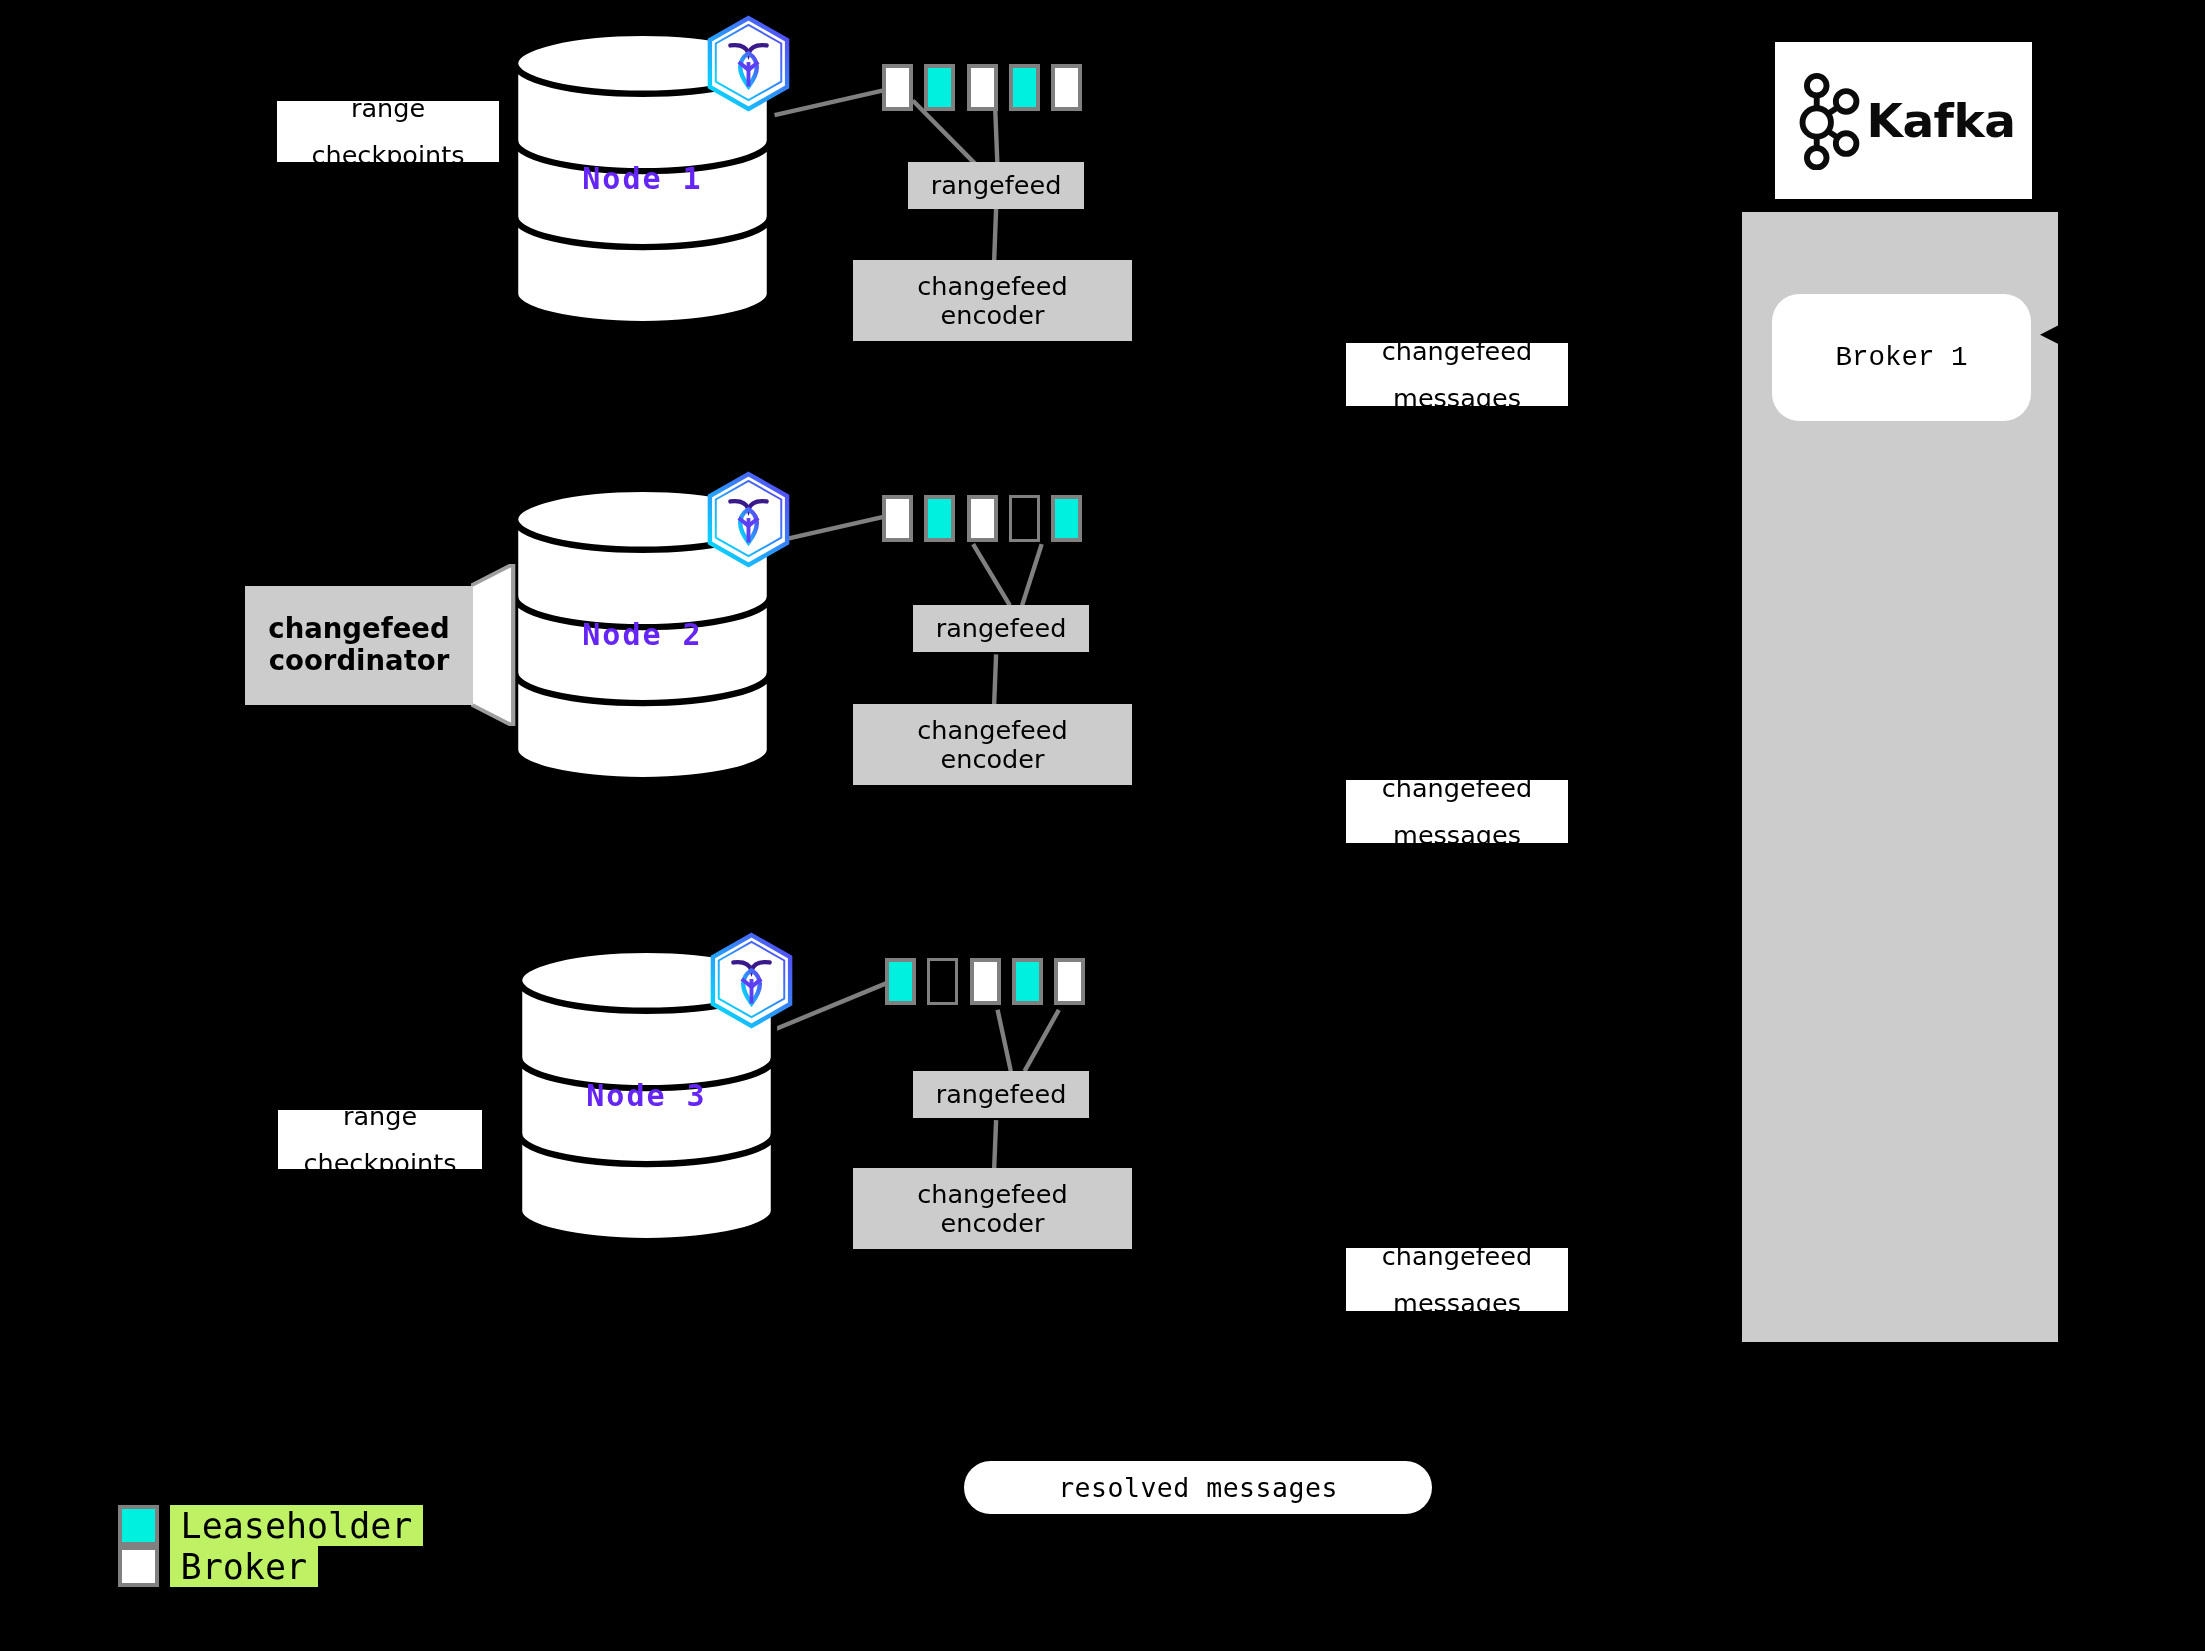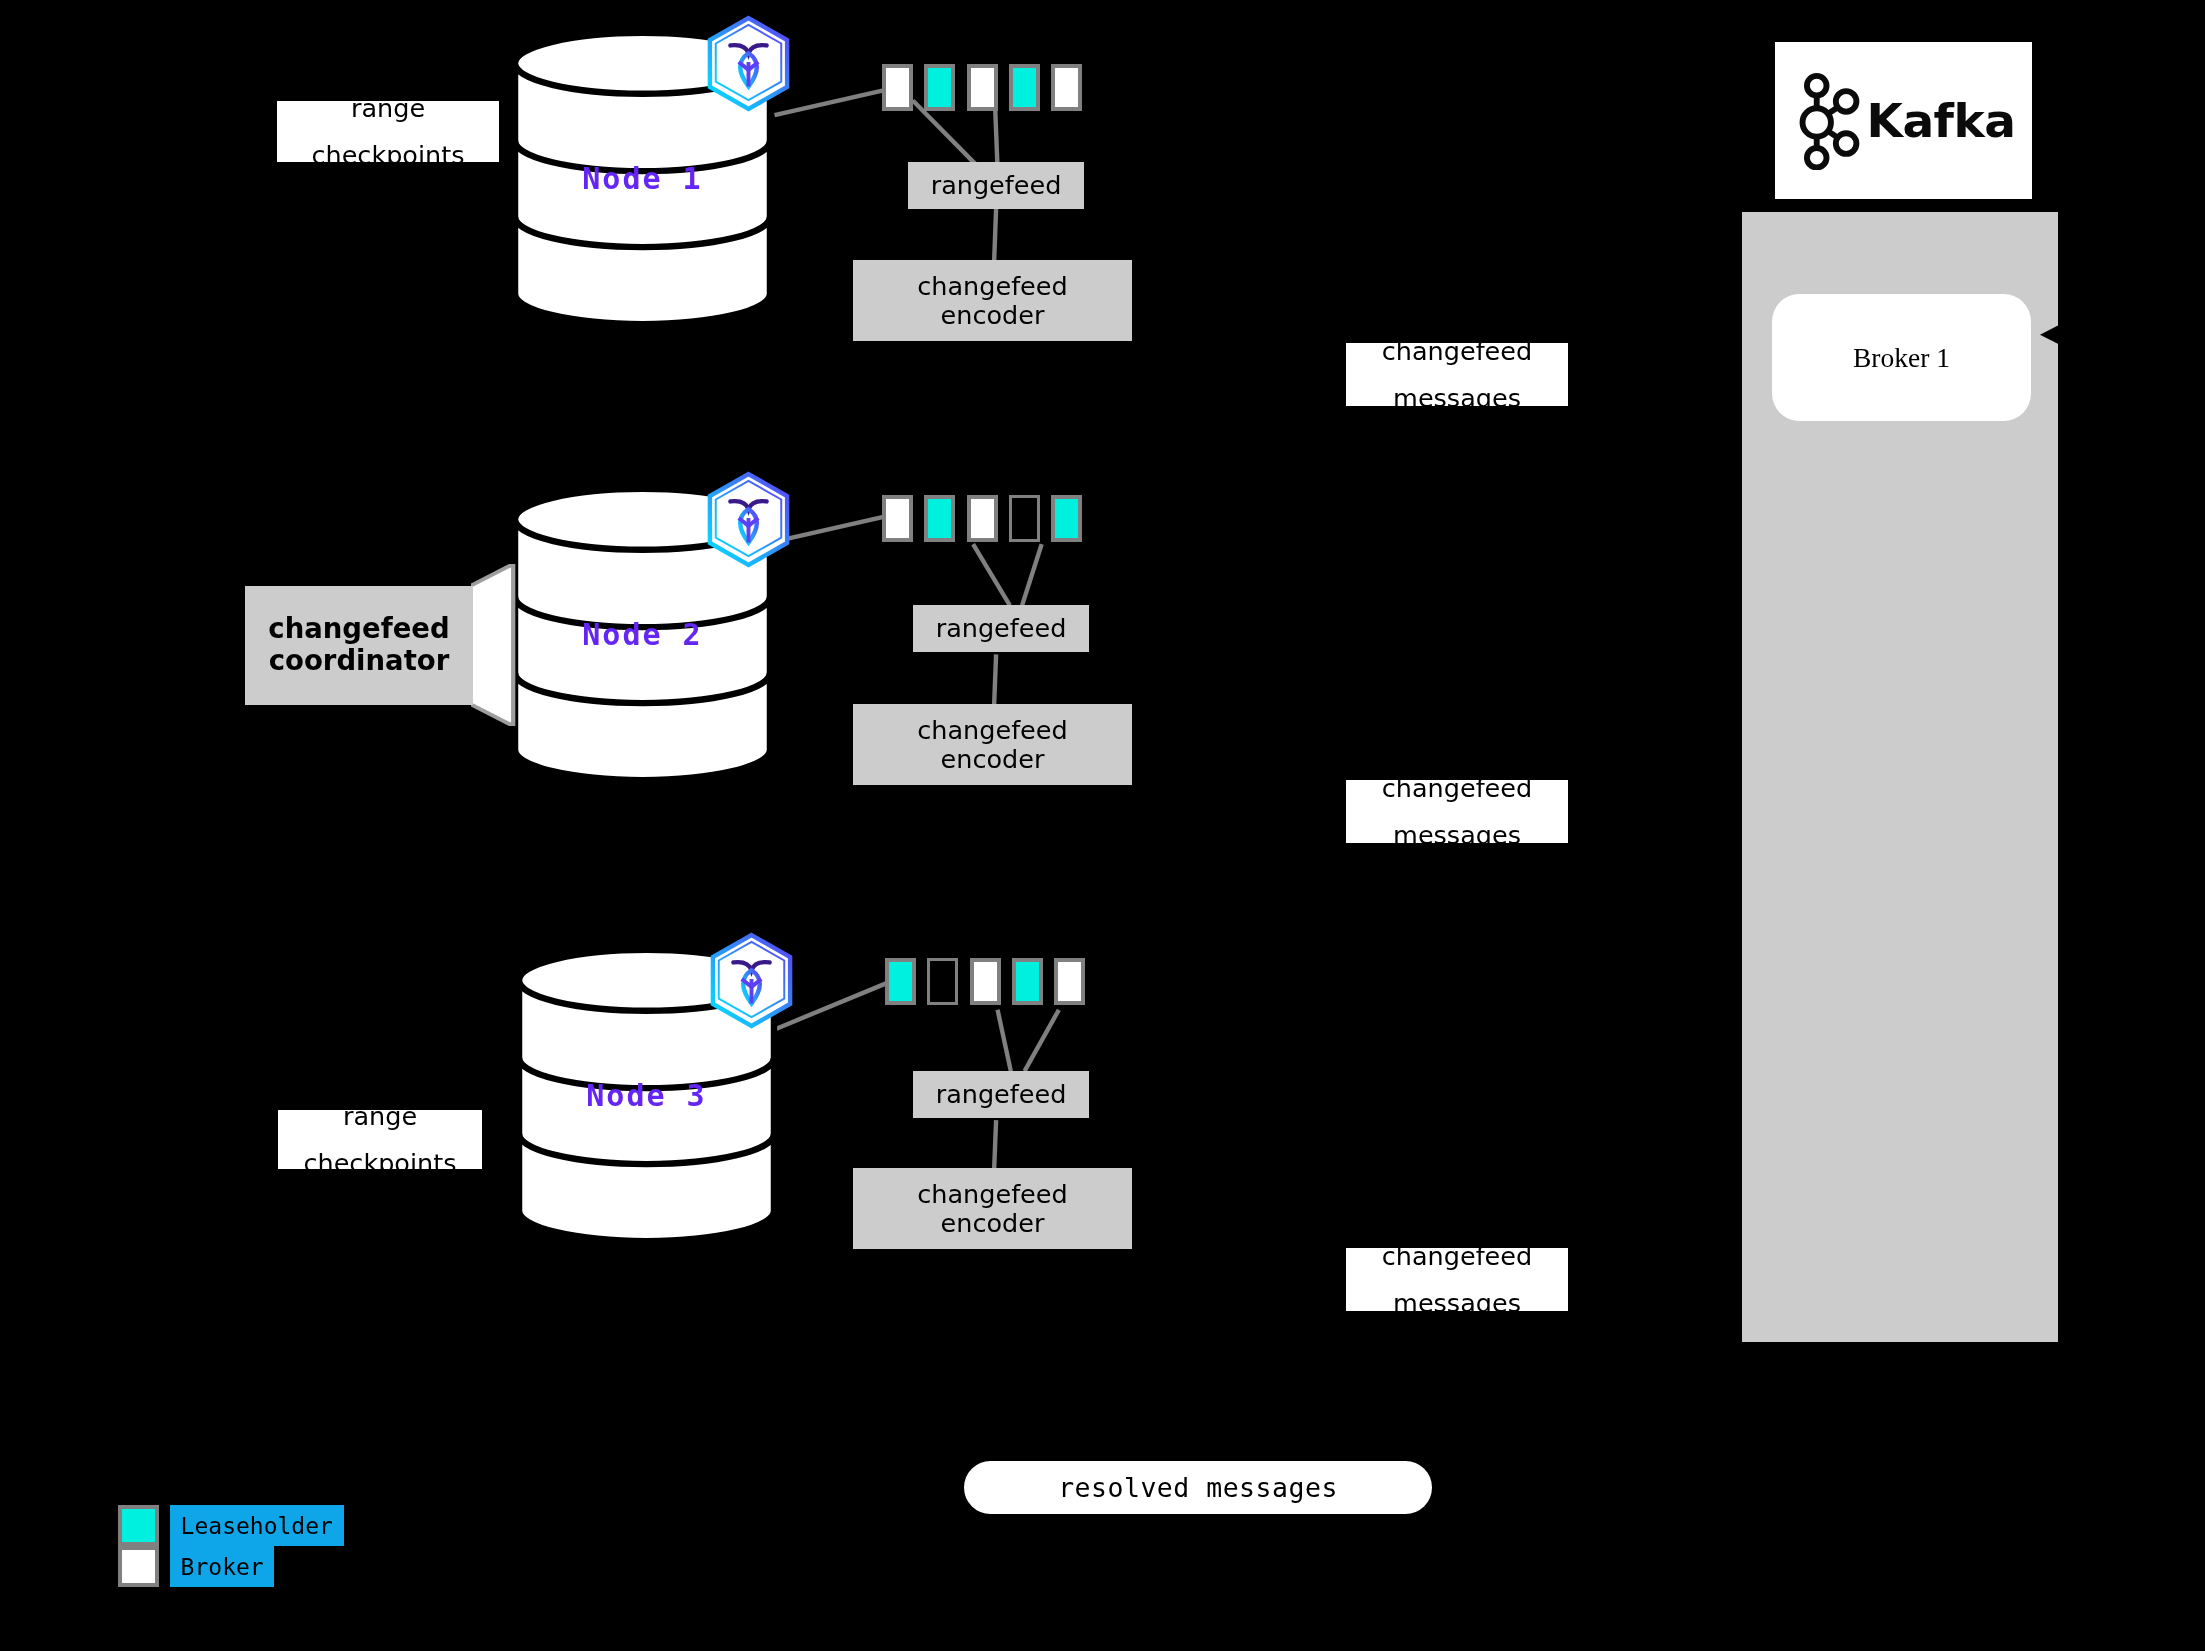--- a/index.html
+++ b/index.html
@@ -70,40 +70,40 @@
     position:absolute;background:#ffffff;
     display:flex;align-items:center;justify-content:center;gap:1px;
   }
   .kafka-word{
     font-family:"DejaVu Sans", sans-serif;font-weight:bold;
     font-size:47px;color:#0b0b0b;letter-spacing:-0.5px;
   }
   .broker{
     position:absolute;background:#ffffff;border-radius:27.5px;
     display:flex;align-items:center;justify-content:center;
-    font-family:Liberation Serif, serif;font-size:27.5px;color:#000;
+    font-family:Liberation Mono, monospace;font-size:27.5px;color:#000;
   }
 
   
   .pill{
     position:absolute;background:#ffffff;border-radius:490px;
     display:flex;align-items:center;justify-content:center;
     font-family:"DejaVu Sans Mono", monospace;font-size:26.5px;color:#000;
     letter-spacing:0.5px;
   }
 
   
   .legend{position:absolute;}
   .legend-row{position:absolute;display:flex;align-items:center;}
   .legend-swatch{width:41px;height:41px;border:4.4px solid #808080;box-sizing:border-box;}
   .legend-swatch.leaseholder{background:#00F0E0;}
   .legend-swatch.replica{background:#ffffff;}
   .legend-text{
-    background:#0ea5e9;color:#000;height:41px;display:flex;align-items:center;
-    padding:0 10.8px;font-family:"DejaVu Sans Mono", monospace;font-size:23px;
+    background:#bef264;color:#000;height:41px;display:flex;align-items:center;
+    padding:0 10.8px;font-family:"DejaVu Sans Mono", monospace;font-size:35px;
     margin-left:10.8px;
   }
 
   
   .wires{position:absolute;inset:0;pointer-events:none;}
 </style>
 </head>
 <body>
 
 <div class="stage">

